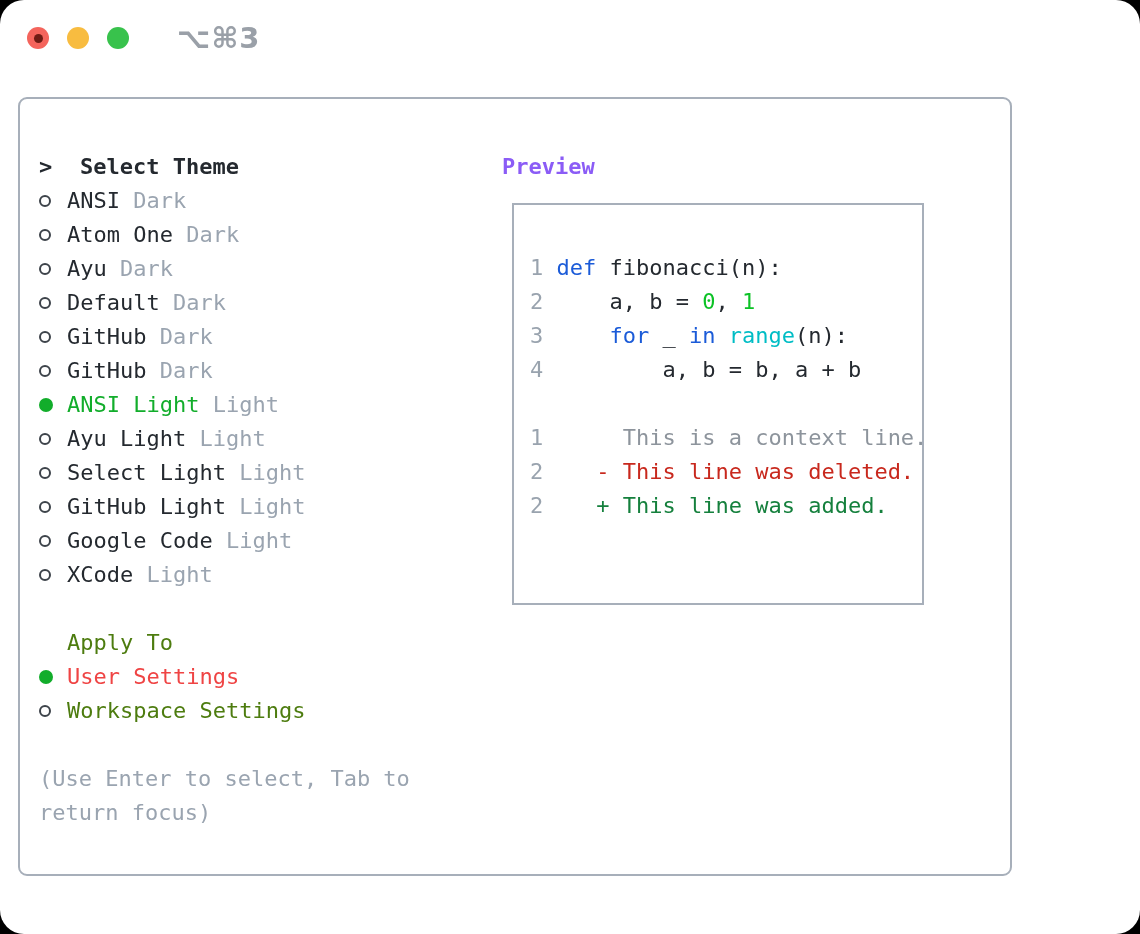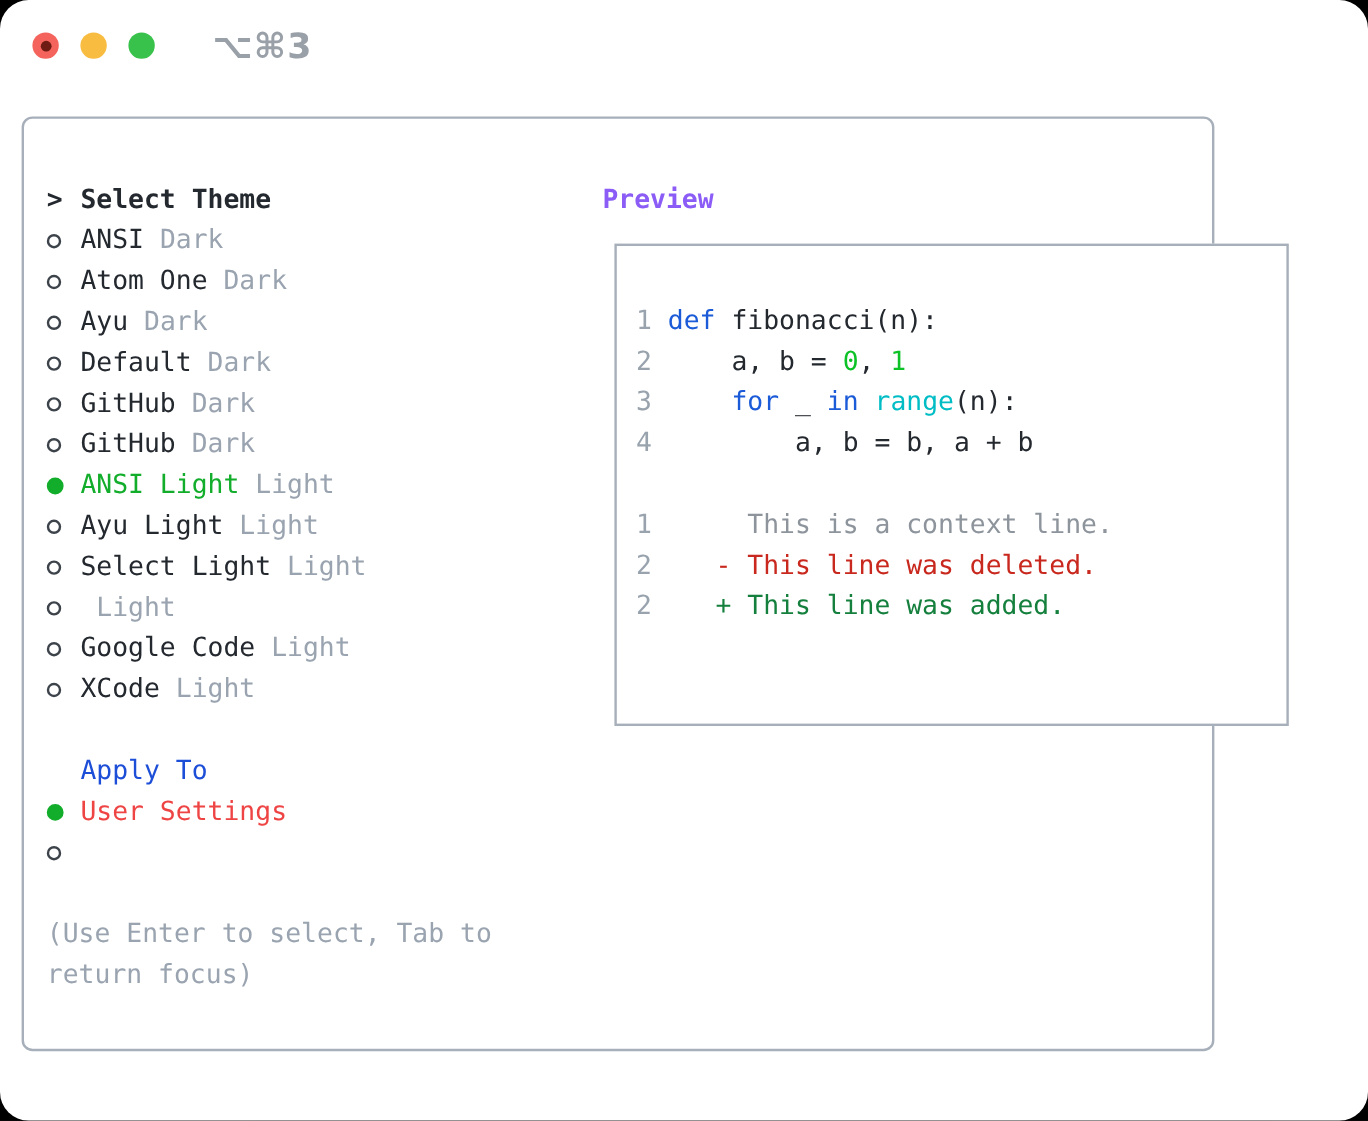--- a/index.html
+++ b/index.html
@@ -19,34 +19,34 @@
     font-family:"DejaVu Sans","DejaVu Sans Mono",sans-serif;letter-spacing:1px;line-height:1;}
   
   .panel{
     position:absolute;left:18px;top:97px;width:994px;height:779px;
     border:2px solid #a7afba;border-radius:9px;box-sizing:border-box;background:#fff;
   }
   .list-col{position:absolute;left:19px;top:51px;width:440px;font-size:22px;line-height:34px;color:#24292f;}
   .row{display:flex;align-items:center;height:34px;white-space:pre;}
   .gutter{display:inline-flex;width:28px;flex:0 0 28px;align-items:center;}
   .prompt{font-weight:bold;color:#24292f;}
-  .title-text{font-weight:bold;color:#24292f;}
+  .title-text{font-weight:bold;color:#24292f;margin-left:13px;}
   .bullet{width:12px;height:12px;border:2px solid #3d434a;border-radius:50%;box-sizing:border-box;}
   .bullet.sel{background:#12ad2b;border-color:#12ad2b;width:14px;height:14px;}
   .theme-name{color:#24292f;}
   .theme-name.sel{color:#12ad2b;}
   .variant{color:#9aa4b0;}
-  .opt-label{color:#1d4ed8;}
+  .opt-label{color:#4d7c0f;}
   .opt-label.sel{color:#ef4444;}
   .spacer{height:34px;}
   .hint{width:420px;color:#9aa4b0;font-size:22px;line-height:34px;}
   
   .preview-title{position:absolute;left:482px;top:51px;font-size:22px;line-height:34px;font-weight:bold;color:#8b5cf6;}
   .preview-box{
-    position:absolute;left:492px;top:104px;width:562px;height:402px;box-sizing:border-box;
+    position:absolute;left:492px;top:104px;width:412px;height:402px;box-sizing:border-box;
     border:2px solid #a7afba;background:#fff;
     padding:46px 0 0 16px;overflow:hidden;
   }
   .cline{height:34px;line-height:34px;font-size:22px;white-space:pre;}
   .ln{color:#99a3ae;}
   .tok.fg{color:#24292f;}
   .tok.kw{color:#1b5bd8;}
   .tok.fn{color:#00bdc5;}
   .tok.lit{color:#0cc226;}
   .tok.ctx{color:#8d949c;}
@@ -78,35 +78,35 @@
       <div id="theme-items">
           <div class="row"><span class="gutter"><span class="bullet"></span></span><span class="theme-name">ANSI</span><span class="variant"> Dark</span></div>
           <div class="row"><span class="gutter"><span class="bullet"></span></span><span class="theme-name">Atom One</span><span class="variant"> Dark</span></div>
           <div class="row"><span class="gutter"><span class="bullet"></span></span><span class="theme-name">Ayu</span><span class="variant"> Dark</span></div>
           <div class="row"><span class="gutter"><span class="bullet"></span></span><span class="theme-name">Default</span><span class="variant"> Dark</span></div>
           <div class="row"><span class="gutter"><span class="bullet"></span></span><span class="theme-name">GitHub</span><span class="variant"> Dark</span></div>
           <div class="row"><span class="gutter"><span class="bullet"></span></span><span class="theme-name">GitHub</span><span class="variant"> Dark</span></div>
           <div class="row"><span class="gutter"><span class="bullet sel"></span></span><span class="theme-name sel">ANSI Light</span><span class="variant"> Light</span></div>
           <div class="row"><span class="gutter"><span class="bullet"></span></span><span class="theme-name">Ayu Light</span><span class="variant"> Light</span></div>
           <div class="row"><span class="gutter"><span class="bullet"></span></span><span class="theme-name">Select Light</span><span class="variant"> Light</span></div>
-          <div class="row"><span class="gutter"><span class="bullet"></span></span><span class="variant"> Light</span></div>
+          <div class="row"><span class="gutter"><span class="bullet"></span></span><span class="theme-name">GitHub Light</span><span class="variant"> Light</span></div>
           <div class="row"><span class="gutter"><span class="bullet"></span></span><span class="theme-name">Google Code</span><span class="variant"> Light</span></div>
           <div class="row"><span class="gutter"><span class="bullet"></span></span><span class="theme-name">XCode</span><span class="variant"> Light</span></div>
         </div>
 
       <div class="spacer"></div>
 
       <div class="row">
         <span class="gutter"></span>
         <span class="opt-label">Apply To</span>
       </div>
 
       <div id="apply-items">
           <div class="row"><span class="gutter"><span class="bullet sel"></span></span><span class="opt-label sel">User Settings</span></div>
-          <div class="row"><span class="gutter"><span class="bullet"></span></span></div>
+          <div class="row"><span class="gutter"><span class="bullet"></span></span><span class="opt-label">Workspace Settings</span></div>
         </div>
 
       <div class="spacer"></div>
 
       <div class="hint">(Use Enter to select, Tab to return focus)</div>
     </div>
 
     <div class="preview-title">Preview</div>
 
     <div class="preview-box">

